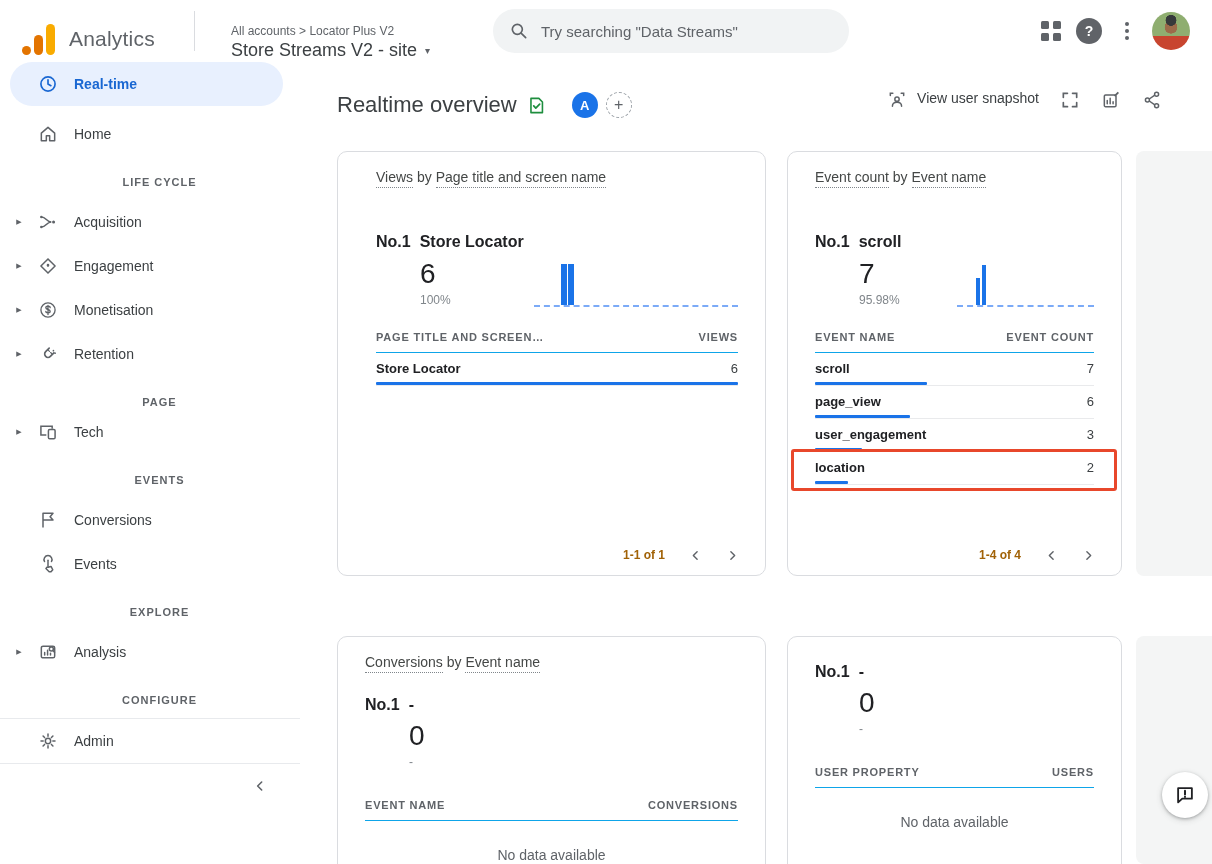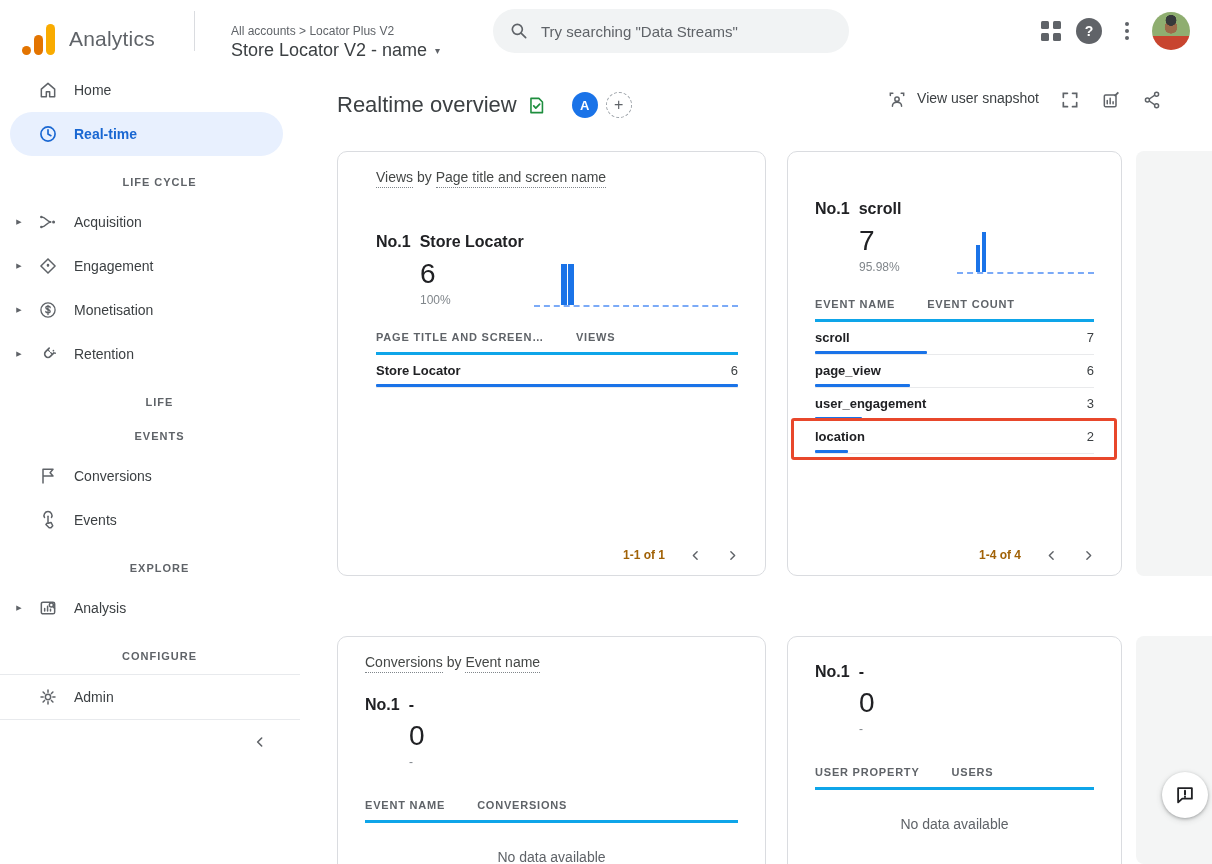--- a/index.html
+++ b/index.html
@@ -91,22 +91,22 @@
   .metric-share { font-size: 12px; color: #80868b; margin-top: 3px; }
   .spark { position: relative; border-bottom: 2px dashed #7baaf7; }
   .spark-views { width: 204px; height: 50px; }
   .spark-events { width: 137px; height: 50px; }
   .spark .bar { position: absolute; bottom: 0; background: #1a73e8; }
   .spark-views .b1 { left: 27px; width: 6px; }
   .spark-views .b2 { left: 34px; width: 6px; }
   .spark-events .b1 { left: 19px; width: 4px; }
   .spark-events .b2 { left: 25px; width: 4px; }
 
-  .t-head { margin-top: 24px; display: flex; font-size: 11px; font-weight: bold;
-    letter-spacing: .8px; color: #5f6368; padding-bottom: 9px; border-bottom: 3px solid #0ea5e9; gap: 32px; }
+  .t-head { margin-top: 24px; display: flex; justify-content: space-between; font-size: 11px; font-weight: bold;
+    letter-spacing: .8px; color: #5f6368; padding-bottom: 9px; border-bottom: 1px solid #0ea5e9; gap: 32px; }
   .card-conv .t-head, .card-users .t-head { margin-top: 30px; }
   .t-row { position: relative; padding-top: 8px; border-bottom: 1px solid #e9eaec; }
   .t-line { display: flex; justify-content: space-between; font-size: 13px; }
   .t-name { font-weight: bold; color: #202124; }
   .t-val { color: #3c4043; }
   .t-bar { height: 3px; background: #1a73e8; border-radius: 1px; margin-top: 6px; }
   .row-annotation { position: absolute; left: -24px; right: -23px; top: -3px; bottom: -7px;
     border: 3px solid #E8472B; border-radius: 3px; pointer-events: none; z-index: 3; }
   .empty-text { text-align: center; font-size: 14px; color: #5f6368; margin-top: 26px; }
   .pagination { position: absolute; right: 26px; bottom: 13px; display: flex; align-items: center; gap: 24px; }
@@ -127,21 +127,21 @@
       <span class="ga-dot"></span>
         <span class="ga-mid"></span>
         <span class="ga-tall"></span>
     </div>
     <span class="brand-name">Analytics</span>
   </div>
   <div class="head-divider"></div>
   <div class="crumb-block">
     <div class="crumb-top">All accounts &gt; Locator Plus V2</div>
     <div class="crumb-prop">
-      <span>Store Locator V2 - name</span>
+      <span>Store Streams V2 - site</span>
       <span class="crumb-caret">▾</span>
     </div>
   </div>
   <div class="search-pill">
     <span style="display:flex">
       <svg width="20" height="20" viewBox="0 0 24 24" fill="none" stroke="#5f6368" stroke-width="2" stroke-linecap="round">
         <circle cx="10" cy="10" r="6"></circle>
           <path d="M14.8 14.8 L20 20"></path>
         </svg>
     </span>
@@ -158,36 +158,36 @@
     <div class="kebab">
         <span></span>
         <span></span>
         <span></span>
       </div>
     <div class="avatar"></div>
   </div>
 </div>
 
 <nav class="sidebar">
-  <div class="side-row first">
-    <span class="side-icon">
-      <svg width="20" height="20" viewBox="0 0 24 24" fill="none" stroke="#5f6368" stroke-width="1.8" stroke-linejoin="round">
-        <path d="M4 11 L12 4 L20 11 V20 H14 V14 H10 V20 H4 Z"></path>
-        </svg>
-    </span>
-    <span class="side-label">Home</span>
-  </div>
   <div class="side-row active">
     <span class="side-icon">
       <svg width="20" height="20" viewBox="0 0 24 24" fill="none" stroke="#1967d2" stroke-width="2" stroke-linecap="round">
         <circle cx="12" cy="12" r="8.5"></circle>
           <path d="M12 7 V12 L15.5 14"></path>
         </svg>
     </span>
     <span class="side-label">Real-time</span>
+  </div>
+  <div class="side-row first">
+    <span class="side-icon">
+      <svg width="20" height="20" viewBox="0 0 24 24" fill="none" stroke="#5f6368" stroke-width="1.8" stroke-linejoin="round">
+        <path d="M4 11 L12 4 L20 11 V20 H14 V14 H10 V20 H4 Z"></path>
+        </svg>
+    </span>
+    <span class="side-label">Home</span>
   </div>
 
   <div class="side-section">LIFE CYCLE</div>
 
   <div class="side-row group-start">
     <span class="caret">▶</span>
     <span class="side-icon">
       <svg width="20" height="20" viewBox="0 0 24 24" fill="none" stroke="#5f6368" stroke-width="1.8">
         <path d="M4 6 C10 6 10 12 16 12 M4 18 C10 18 10 12 16 12"></path>
         <circle cx="18.7" cy="12" r="1.8" fill="#5f6368" stroke="none"></circle>
@@ -225,22 +225,32 @@
           <path d="M8 6 v6 a4 4 0 0 0 8 0 V6"></path>
           <path d="M8 8.5 h3 M13 8.5 h3" stroke-width="1.4"></path>
         </g>
         <circle cx="18.5" cy="8" r="1" fill="#5f6368" stroke="none"></circle>
         <circle cx="20.5" cy="11" r="1" fill="#5f6368" stroke="none"></circle>
         </svg>
     </span>
     <span class="side-label">Retention</span>
   </div>
 
-  <div class="side-section">LIFE</div>
-
+  <div class="side-section">PAGE</div>
+
+  <div class="side-row">
+    <span class="caret">▶</span>
+    <span class="side-icon">
+      <svg width="20" height="20" viewBox="0 0 24 24" fill="none" stroke="#5f6368" stroke-width="1.8">
+        <path d="M17 8 V5 H3.5 V15.5 H10"></path>
+        <rect x="12.5" y="9" width="8" height="11" rx="1.5" fill="#fff"></rect>
+        </svg>
+    </span>
+    <span class="side-label">Tech</span>
+  </div>
 
   <div class="side-section">EVENTS</div>
 
   <div class="side-row group-start">
     <span class="side-icon">
       <svg width="20" height="20" viewBox="0 0 24 24" fill="none" stroke="#5f6368" stroke-width="1.8" stroke-linejoin="round">
         <path d="M6 21 V4 h12 l-3.5 4 3.5 4 H6"></path>
         </svg>
     </span>
     <span class="side-label">Conversions</span>
@@ -381,20 +391,25 @@
       </span>
     <span class="pg-btn">
       <svg width="13" height="13" viewBox="0 0 24 24" fill="none" stroke="#5f6368" stroke-width="2.6" stroke-linecap="round" stroke-linejoin="round">
           <path d="M9 5 L16 12 L9 19"></path>
         </svg>
       </span>
   </div>
 </section>
 
 <section class="card card-events">
+  <div class="card-title">
+    <span class="u">Event count</span>
+    <span>by</span>
+    <span class="u">Event name</span>
+  </div>
   <div class="rank-line">
     <span>No.1</span>
       <span class="rank-value">scroll</span>
   </div>
   <div class="metric-row">
     <div class="metric-block">
       <div class="metric-value">7</div>
       <div class="metric-share">95.98%</div>
     </div>
     <div class="spark spark-events">

